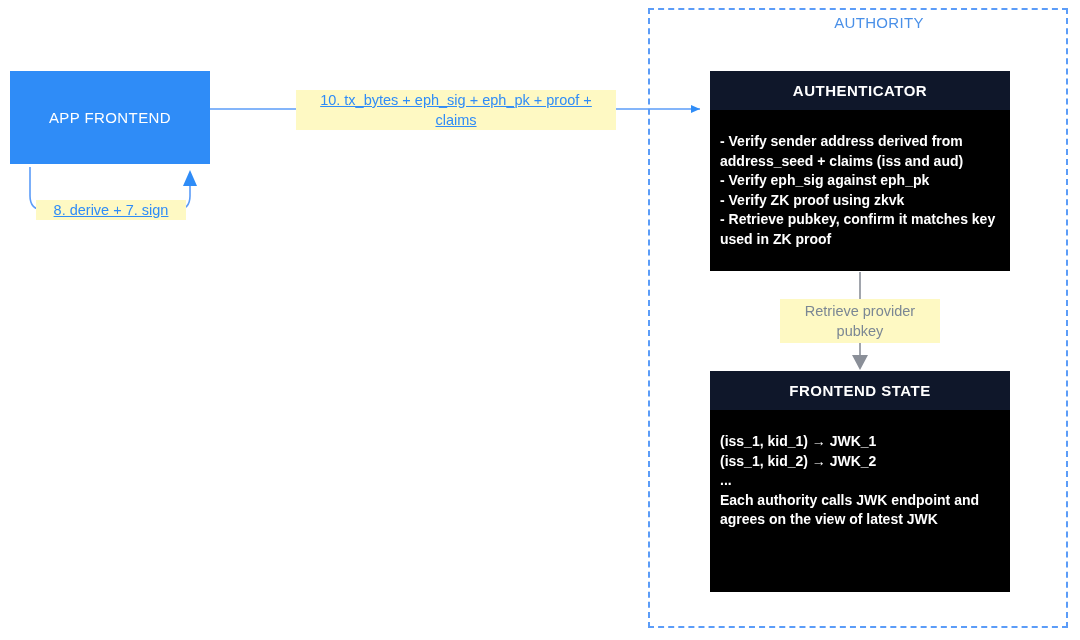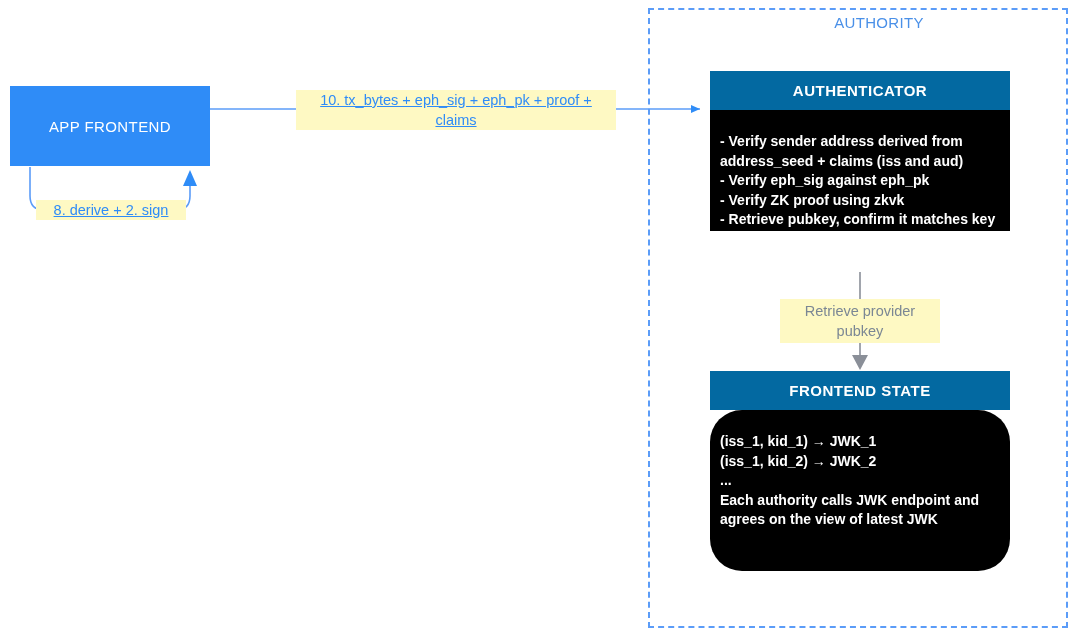--- a/index.html
+++ b/index.html
@@ -60,32 +60,31 @@
     align-items: center;
     justify-content: center;
     font-size: 15px;
     letter-spacing: 0.4px;
     box-sizing: border-box;
   }
   #app-frontend {
     left: 10px;
     top: 71px;
     width: 200px;
-    height: 80px;
-    margin-top: 15px;
+    height: 93px;
   }
 
   
   .component {
     position: absolute;
     width: 300px;
     box-sizing: border-box;
   }
   .component .comp-header {
-    background: #0369a1;
+    background: #0f172a;
     color: #ffffff;
     height: 39px;
     display: flex;
     align-items: center;
     justify-content: center;
     font-size: 15px;
     font-weight: bold;
     letter-spacing: 0.5px;
     box-sizing: border-box;
   }
@@ -97,29 +96,28 @@
     line-height: 19.5px;
     padding: 22px 10px 10px 10px;
     box-sizing: border-box;
     white-space: pre-wrap;
   }
   #authenticator {
     left: 710px;
     top: 71px;
   }
   #authenticator .comp-body {
-    height: 121px;
+    height: 161px;
   }
   #authority-state {
     left: 710px;
     top: 371px;
   }
   #authority-state .comp-body {
-    height: 161px;
-    border-radius: 32px;
+    height: 182px;
   }
 
   
   .edge-label {
     position: absolute;
     font-size: 14.5px;
     line-height: 20px;
     text-align: center;
     box-sizing: border-box;
   }
@@ -199,17 +197,17 @@
   <div id="authority-state" class="component">
     <div class="comp-header">FRONTEND STATE</div>
     <div class="comp-body">(iss_1, kid_1) → JWK_1
 (iss_1, kid_2) → JWK_2
 ...
 Each authority calls JWK endpoint and agrees on the view of latest JWK</div>
   </div>
 
   <div id="label-tx" class="edge-label blue">10. tx_bytes + eph_sig + eph_pk + proof + claims</div>
 
-  <div id="label-derive-sign" class="edge-label blue">8. derive + 2. sign</div>
+  <div id="label-derive-sign" class="edge-label blue">8. derive + 7. sign</div>
 
   <div id="label-retrieve" class="edge-label gray">Retrieve provider pubkey</div>
 
 </div>
 
 </body></html>

